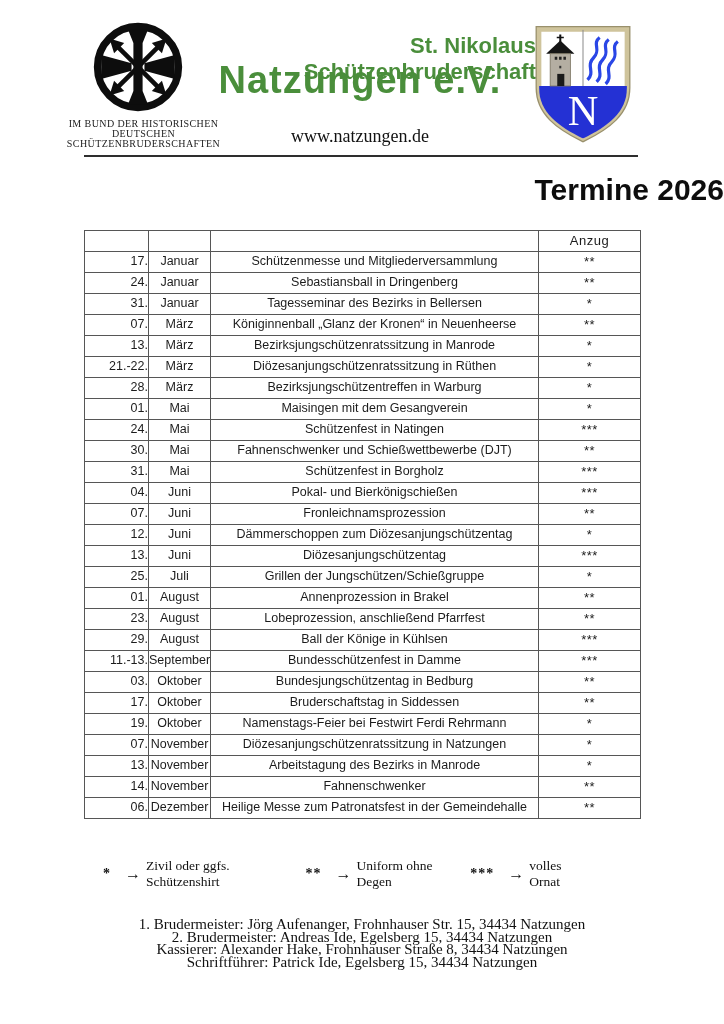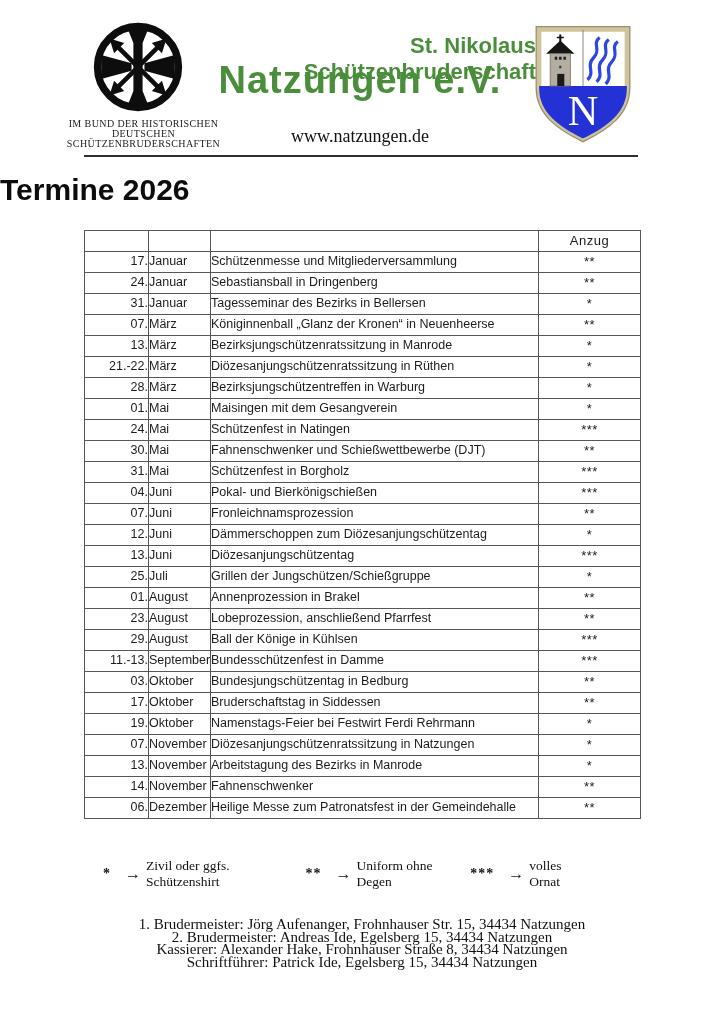--- a/index.html
+++ b/index.html
@@ -42,42 +42,42 @@
   }
   .crest-wrap { left:531px; top:23px; width:104px; height:124px; }
   .header-rule{
     left:84px; top:155px; width:554px; height:2px;
     background:#2e2e2e;
   }
 
   
   .page-title {
     left:0; top:173px; width:724px;
-    text-align:left;
+    text-align:right;
     font-size:30px; font-weight:bold; color:#0d0d0d;
   }
 
   
   .events-table {
     left:84px; top:230px; width:556px;
     border-collapse:collapse; table-layout:fixed;
   }
   .events-table td {
     border:1.5px solid #565656;
     height:20px;
     font-size:12.5px;
     line-height:1.05;
     padding:0;
     vertical-align:middle;
     overflow:hidden;
     white-space:nowrap;
   }
   .events-table td.c-date  { text-align:right; }
-  .events-table td.c-month { text-align:left; }
-  .events-table td.c-event { text-align:left; }
+  .events-table td.c-month { text-align:center; }
+  .events-table td.c-event { text-align:center; }
   .events-table td.c-anzug { text-align:center; font-size:13px; letter-spacing:.5px;margin-left:20px; }
 
   
   .legend {
     left:103px; top:858px; width:492px;
     display:flex; justify-content:space-between; align-items:center;
     font-family:"Liberation Serif", serif;
     font-size:13.5px; color:#111;
   }
   .legend-item { display:flex; align-items:center; }

